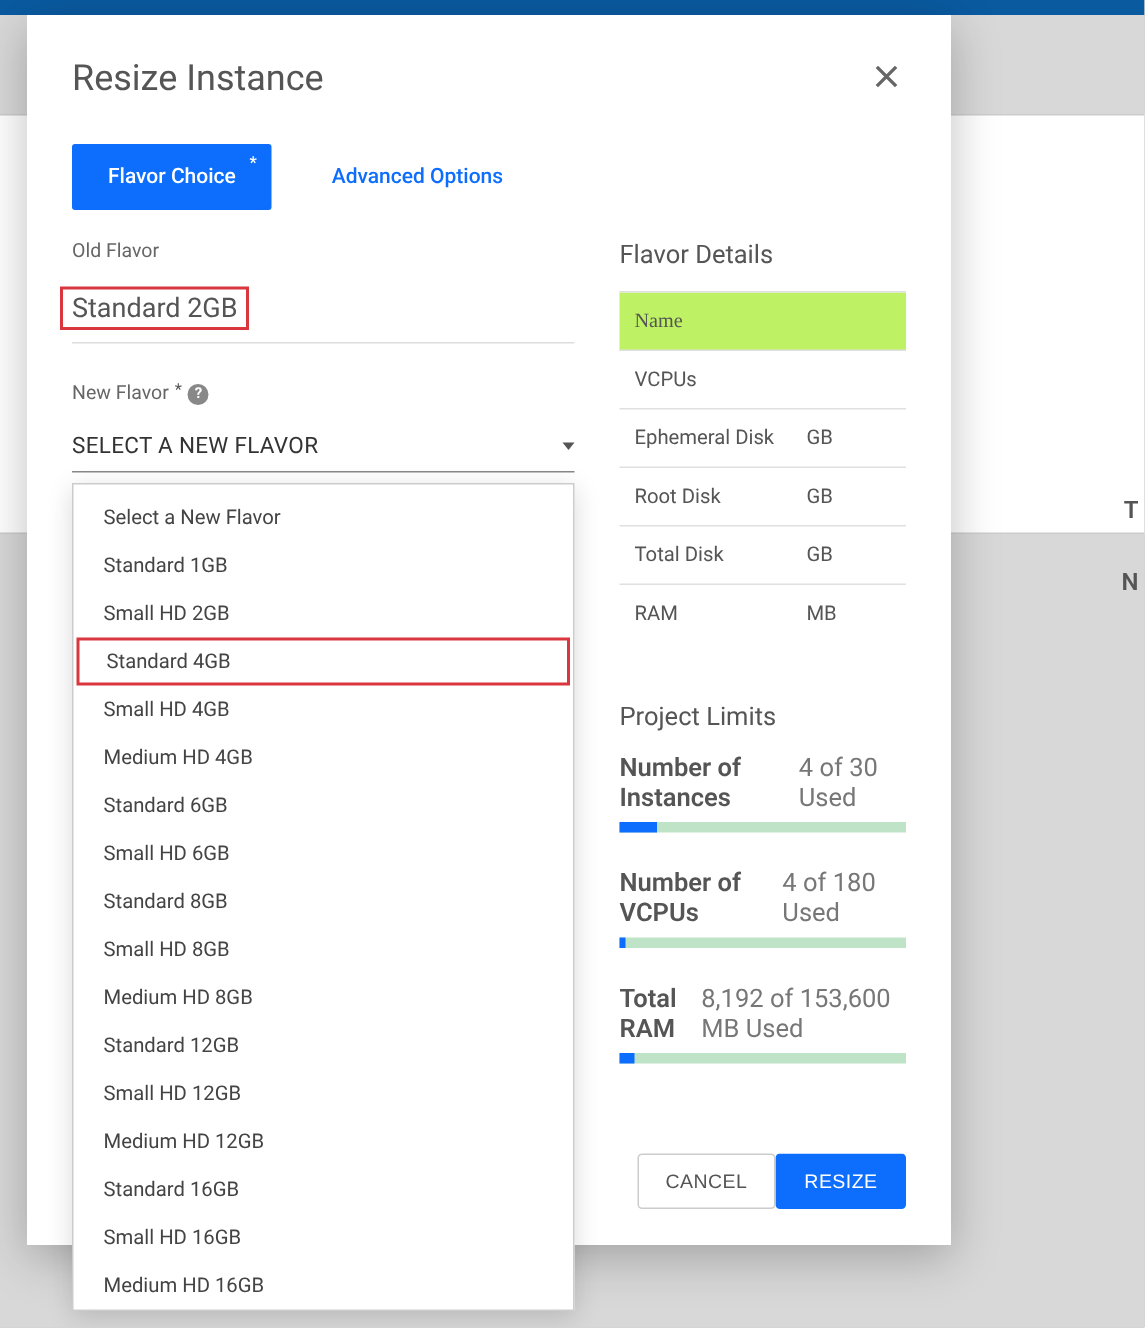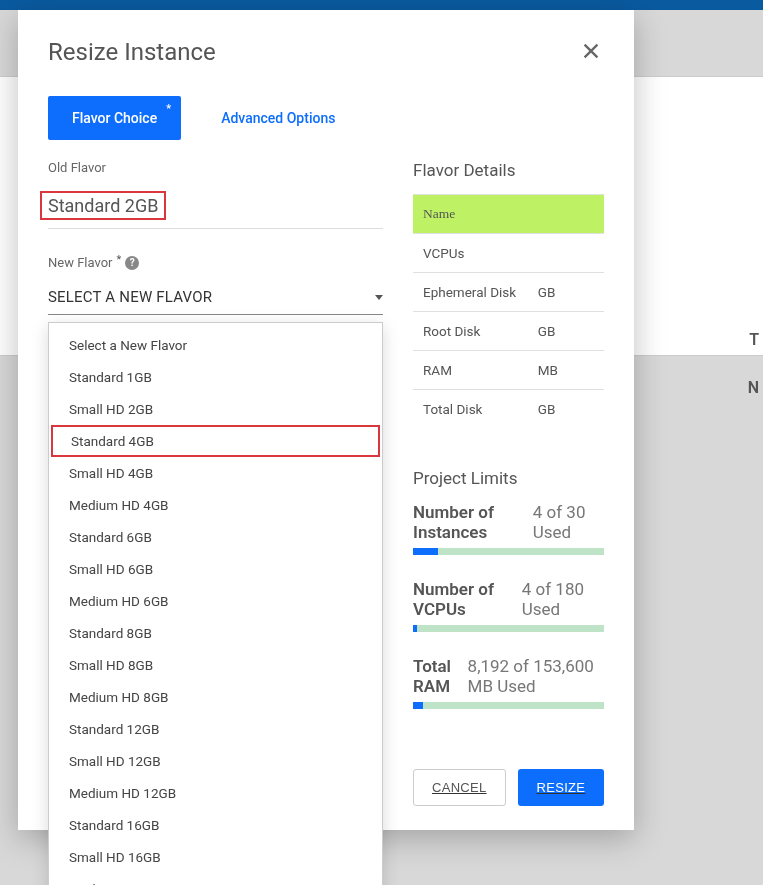--- a/index.html
+++ b/index.html
@@ -188,22 +188,20 @@
     .bar {
       height: 7px; width: 100%; background: #bfe3c7; position: relative;
     }
     .bar-fill {
       position: absolute; left: 0; top: 0; bottom: 0; background: #0d6efd;
     }
     .modal-footer {
       margin-top: 60px;
       display: flex;
       justify-content: flex-end;
-      gap: 12px;
-      text-decoration: underline;
     }
     .btn {
       padding: 10px 18px;
       font-size: 13px;
       border-radius: 3px;
       cursor: pointer;
       border: 1px solid transparent;
       font-weight: 500;
       letter-spacing: 0.3px;
     }
@@ -280,26 +278,26 @@
             </tr>
             <tr>
               <td>Ephemeral Disk</td>
               <td>GB</td>
             </tr>
             <tr>
               <td>Root Disk</td>
               <td>GB</td>
             </tr>
             <tr>
+              <td>Total Disk</td>
+              <td>GB</td>
+            </tr>
+            <tr>
               <td>RAM</td>
               <td>MB</td>
-            </tr>
-            <tr>
-              <td>Total Disk</td>
-              <td>GB</td>
             </tr>
           </tbody>
       </table>
 
       <div class="project-limits">
         <div class="section-title">Project Limits</div>
         <div id="limits-body">
             <div class="limit-row">
               <div class="limit-header">
                 <span class="lbl">Number of Instances</span>
@@ -340,21 +338,20 @@
 
   <div class="dropdown" id="flavor-dropdown">
       <div class="dropdown-item">Select a New Flavor</div>
       <div class="dropdown-item">Standard 1GB</div>
       <div class="dropdown-item">Small HD 2GB</div>
       <div class="dropdown-item highlighted">Standard 4GB</div>
       <div class="dropdown-item">Small HD 4GB</div>
       <div class="dropdown-item">Medium HD 4GB</div>
       <div class="dropdown-item">Standard 6GB</div>
       <div class="dropdown-item">Small HD 6GB</div>
-      <div class="dropdown-item">Medium HD 6GB</div>
       <div class="dropdown-item">Standard 8GB</div>
       <div class="dropdown-item">Small HD 8GB</div>
       <div class="dropdown-item">Medium HD 8GB</div>
       <div class="dropdown-item">Standard 12GB</div>
       <div class="dropdown-item">Small HD 12GB</div>
       <div class="dropdown-item">Medium HD 12GB</div>
       <div class="dropdown-item">Standard 16GB</div>
       <div class="dropdown-item">Small HD 16GB</div>
       <div class="dropdown-item">Medium HD 16GB</div>
     </div>

